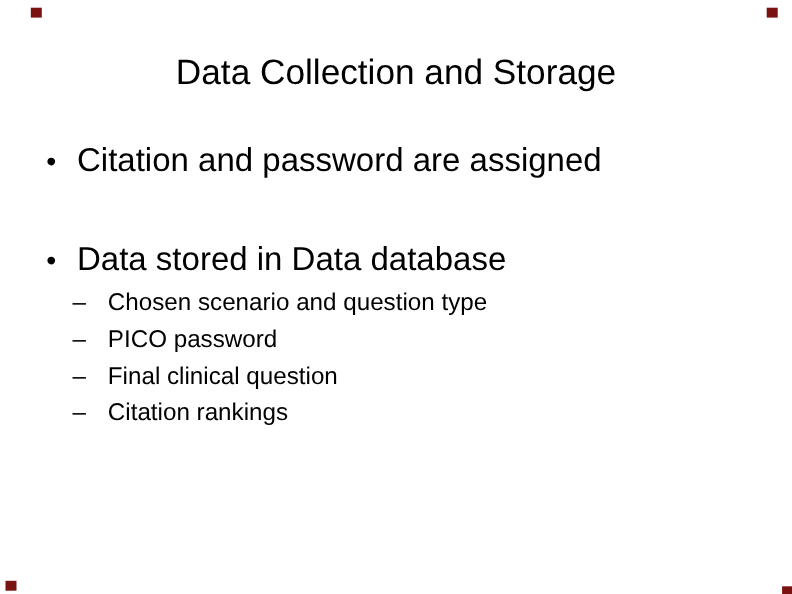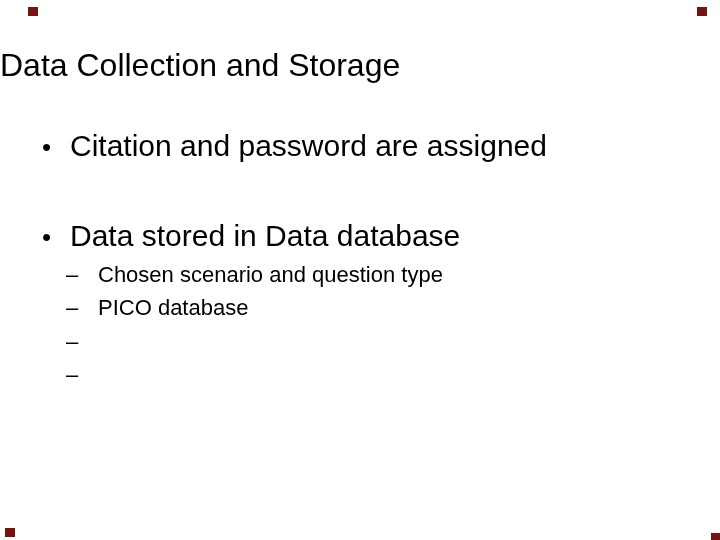--- a/index.html
+++ b/index.html
@@ -26,20 +26,21 @@
   .corner.tr { left: 697px; top: 7px; }
   .corner.bl { left: 5px;   top: 528px; }
   .corner.br { left: 711px; top: 533px; width: 9px; height: 7px; }
 
   .title {
     position: absolute;
     top: 49px;
     left: 0;
     width: 720px;
     margin: 0;
+    text-align: center;
     font-size: 32px;
     font-weight: 400;
     line-height: 1;
     white-space: nowrap;
   }
 
   .bullet-line {
     position: absolute;
     left: 42px;
     display: flex;
@@ -96,24 +97,26 @@
     <span class="text">Data stored in Data database</span>
   </div>
 
   <div class="sub-line s1">
     <span class="glyph">–</span>
     <span class="text">Chosen scenario and question type</span>
   </div>
 
   <div class="sub-line s2">
     <span class="glyph">–</span>
-    <span class="text">PICO database</span>
+    <span class="text">PICO password</span>
   </div>
 
   <div class="sub-line s3">
     <span class="glyph">–</span>
+    <span class="text">Final clinical question</span>
   </div>
 
   <div class="sub-line s4">
     <span class="glyph">–</span>
+    <span class="text">Citation rankings</span>
   </div>
 
 </div>
 
 </body></html>

